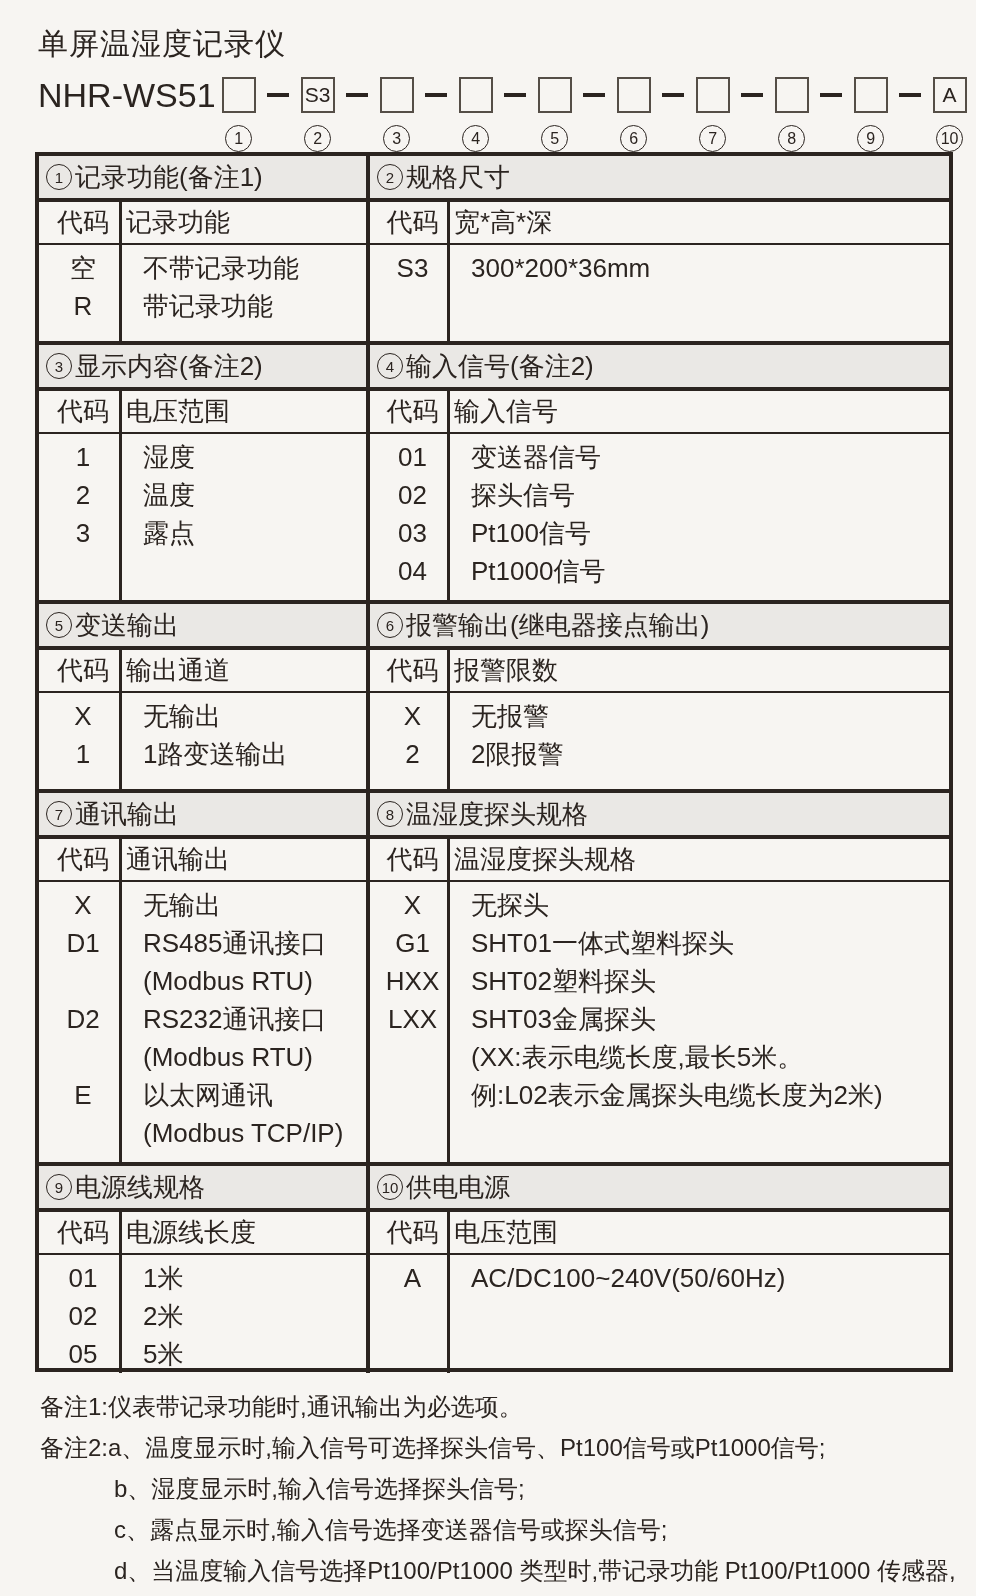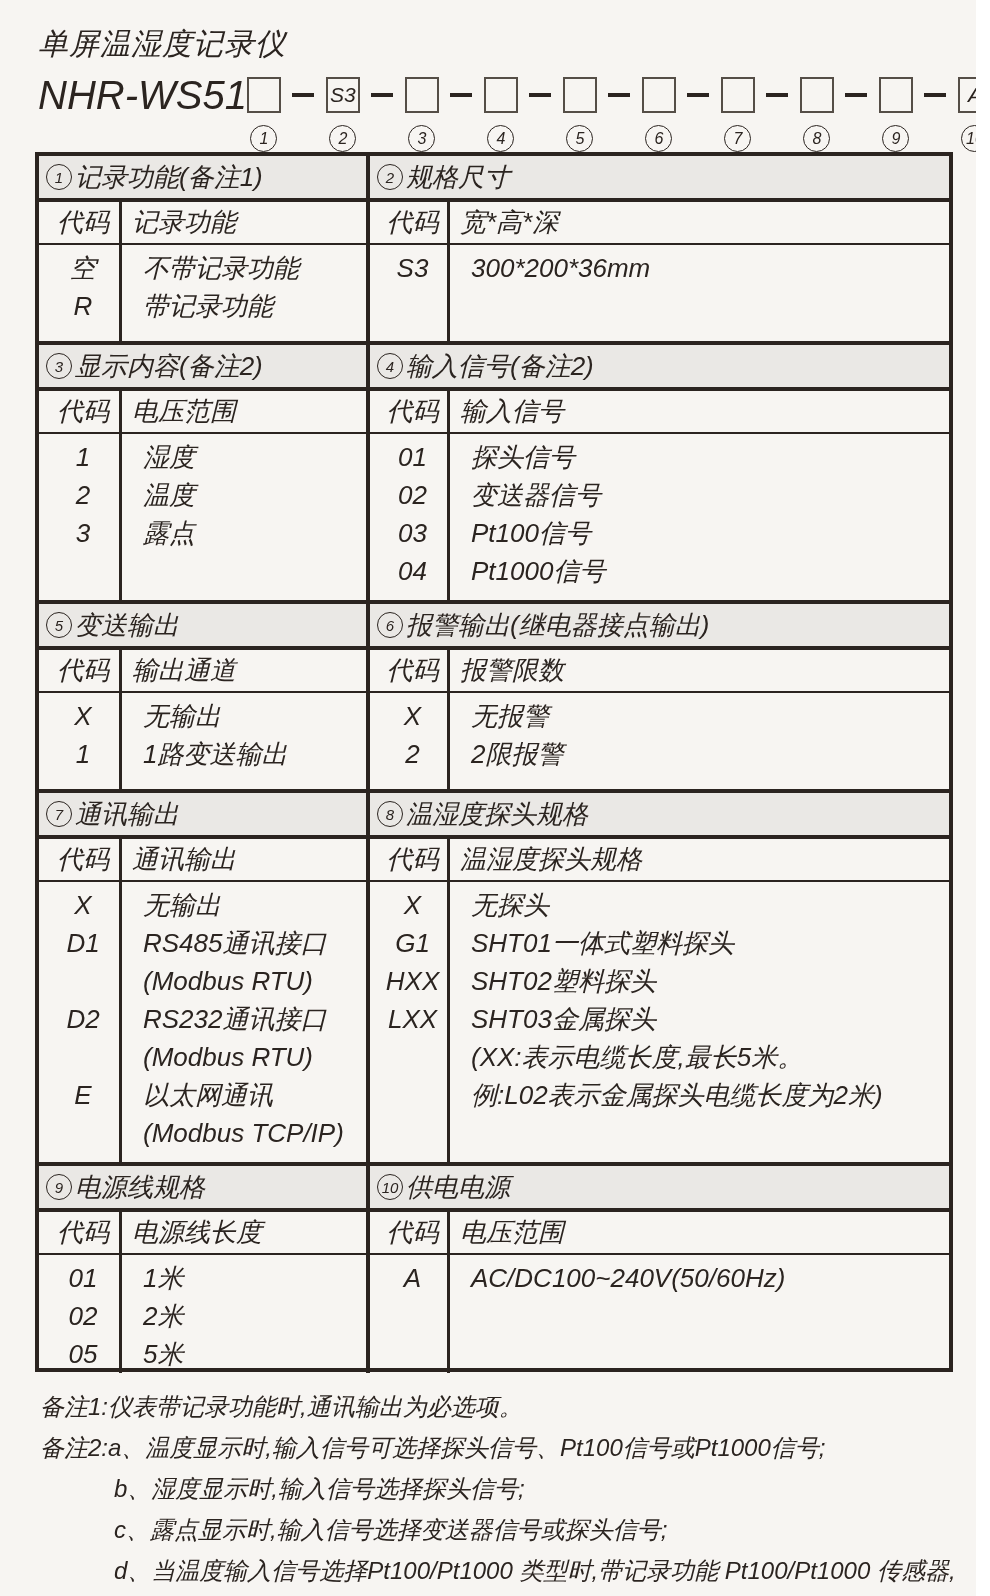--- a/index.html
+++ b/index.html
@@ -12,35 +12,34 @@
   body{
     font-family:"Liberation Sans","DejaVu Sans",sans-serif;
     color:var(--ink);
     font-weight:500;
   }
   .page{
     position:relative;
     width:976px;height:1596px;
     background:var(--page-bg);
     overflow:hidden;
-    font-style:italic;
   }
   
   .doc-title{
     position:absolute;left:38px;top:24px;
     font-size:30px;letter-spacing:1px;
   }
   
   .model-row{
     position:absolute;left:38px;top:77px;
     display:flex;align-items:flex-start;
   }
   .model-prefix{
-    font-size:40px;line-height:36px;
-    letter-spacing:0px;white-space:nowrap;text-align:center;
+    font-size:34px;line-height:36px;
+    letter-spacing:0px;margin-right:6px;white-space:nowrap;text-align:center;
   }
   .slot{width:34px;display:flex;flex-direction:column;align-items:center;}
   .mbox{
     box-sizing:border-box;
     width:34px;height:36px;
     border:2px solid var(--box-line);
     display:flex;align-items:center;justify-content:center;
     font-size:21px;
   }
   .dash-slot{
@@ -86,21 +85,21 @@
     height:41px;flex:none;
     border-bottom:2px solid var(--ink);
     display:flex;align-items:stretch;
     font-size:26px;
   }
   .code-w{width:72px;flex:none;border-right:3px solid var(--ink);padding-left:8px;}
   .half.right .code-w{width:69px;}
   .sub-head .code-cell{
     display:flex;align-items:center;justify-content:center;
   }
-  .sub-head .desc-cell{flex:1;display:flex;align-items:center;padding-left:10px;white-space:nowrap;}
+  .sub-head .desc-cell{flex:1;display:flex;align-items:center;padding-left:4px;white-space:nowrap;}
   .sec-body{flex:1;display:flex;align-items:stretch;}
   .code-col{padding-top:4px;}
   .desc-col{flex:1;padding:4px 0 0 21px;}
   .code-col .cline{height:38px;line-height:38px;text-align:center;font-size:26px;}
   .desc-col .dline{height:38px;line-height:38px;font-size:26px;white-space:nowrap;}
   
   .notes{
     position:absolute;left:40px;top:1386px;right:10px;
   }
   .note-line{
@@ -263,22 +262,22 @@
             <div class="desc-cell">输入信号</div>
           </div>
           <div class="sec-body" style="min-height: 166px;">
             <div class="code-col code-w">
               <div class="cline">01</div>
               <div class="cline">02</div>
               <div class="cline">03</div>
               <div class="cline">04</div>
             </div>
             <div class="desc-col">
+              <div class="dline">变送器信号</div>
               <div class="dline">探头信号</div>
-              <div class="dline">变送器信号</div>
               <div class="dline">Pt100信号</div>
               <div class="dline">Pt1000信号</div>
             </div>
           </div>
         </div>
       </div>
       <div class="pair">
         <div class="half left">
           <div class="sec-head">
             <span class="circ-num">5</span>

